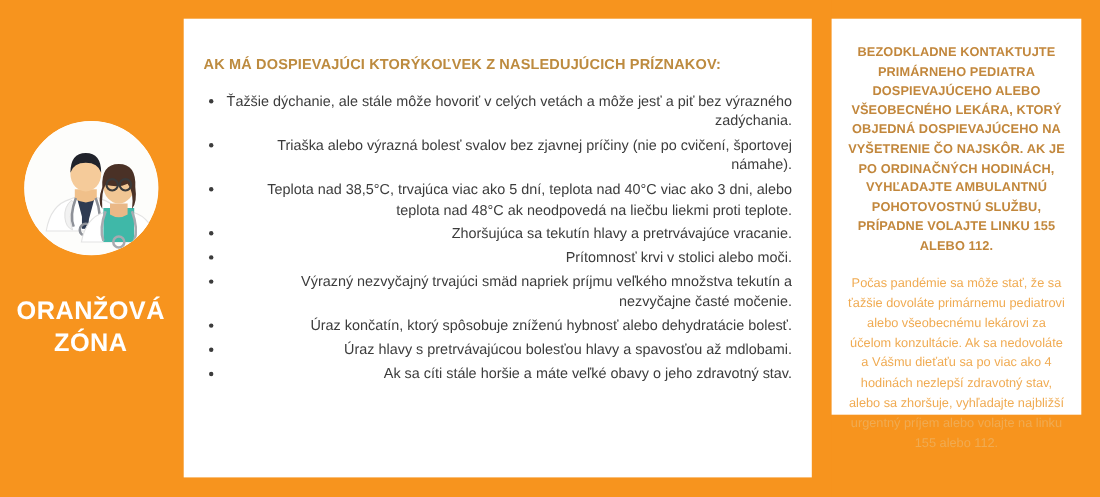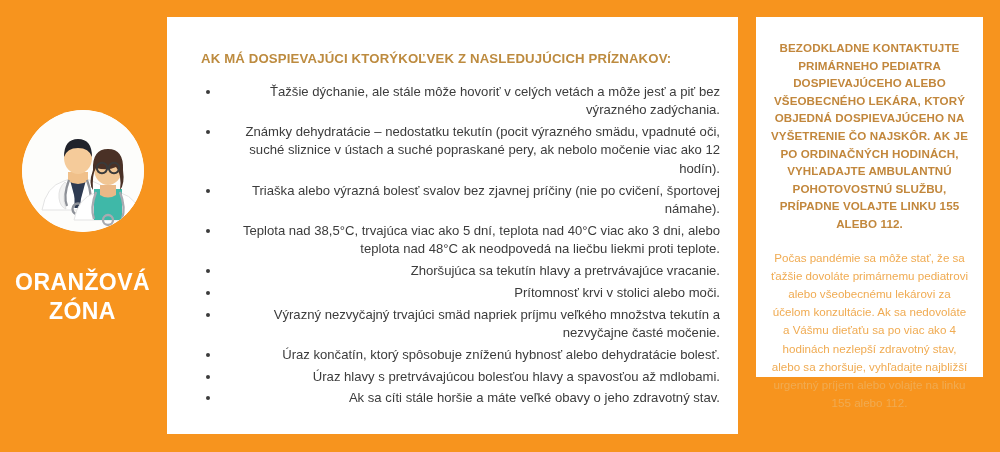--- a/index.html
+++ b/index.html
@@ -59,21 +59,21 @@
 
   
   .symptoms-card {
     position: absolute;
     left: 167px;
     top: 17px;
     width: 571px;
     height: 417px;
     background: #ffffff;
     box-sizing: border-box;
-    padding: 34px 18px 10px 20px;
+    padding: 34px 18px 10px 4px;
   }
   .symptoms-heading {
     color: #bd8b3f;
     font-weight: bold;
     font-size: 13.2px;
     letter-spacing: 0.15px;
     margin: 0 0 17px 14px;
   }
   .symptom-list {
     margin: 0;
@@ -183,21 +183,20 @@
     <div class="zone-label">
       <div>ORANŽOVÁ</div>
       <div>ZÓNA</div>
     </div>
   </div>
 
   <div class="symptoms-card">
     <div class="symptoms-heading">AK MÁ DOSPIEVAJÚCI KTORÝKOĽVEK Z NASLEDUJÚCICH PRÍZNAKOV:</div>
     <ul class="symptom-list">
       <li>Ťažšie dýchanie, ale stále môže hovoriť v celých vetách a môže jesť a piť bez výrazného zadýchania.</li>
-      <li>Známky dehydratácie – nedostatku tekutín (pocit výrazného smädu, vpadnuté oči, suché sliznice v ústach a suché popraskané pery, ak nebolo močenie viac ako 12 hodín).</li>
       <li>Triaška alebo výrazná bolesť svalov bez zjavnej príčiny (nie po cvičení, športovej námahe).</li>
       <li>Teplota nad 38,5°C, trvajúca viac ako 5 dní, teplota nad 40°C viac ako 3 dni, alebo teplota nad 48°C ak neodpovedá na liečbu liekmi proti teplote.</li>
       <li>Zhoršujúca sa tekutín hlavy a pretrvávajúce vracanie.</li>
       <li>Prítomnosť krvi v stolici alebo moči.</li>
       <li>Výrazný nezvyčajný trvajúci smäd napriek príjmu veľkého množstva tekutín a nezvyčajne časté močenie.</li>
       <li>Úraz končatín, ktorý spôsobuje zníženú hybnosť alebo dehydratácie bolesť.</li>
       <li>Úraz hlavy s pretrvávajúcou bolesťou hlavy a spavosťou až mdlobami.</li>
       <li>Ak sa cíti stále horšie a máte veľké obavy o jeho zdravotný stav.</li>
     </ul>
   </div>

